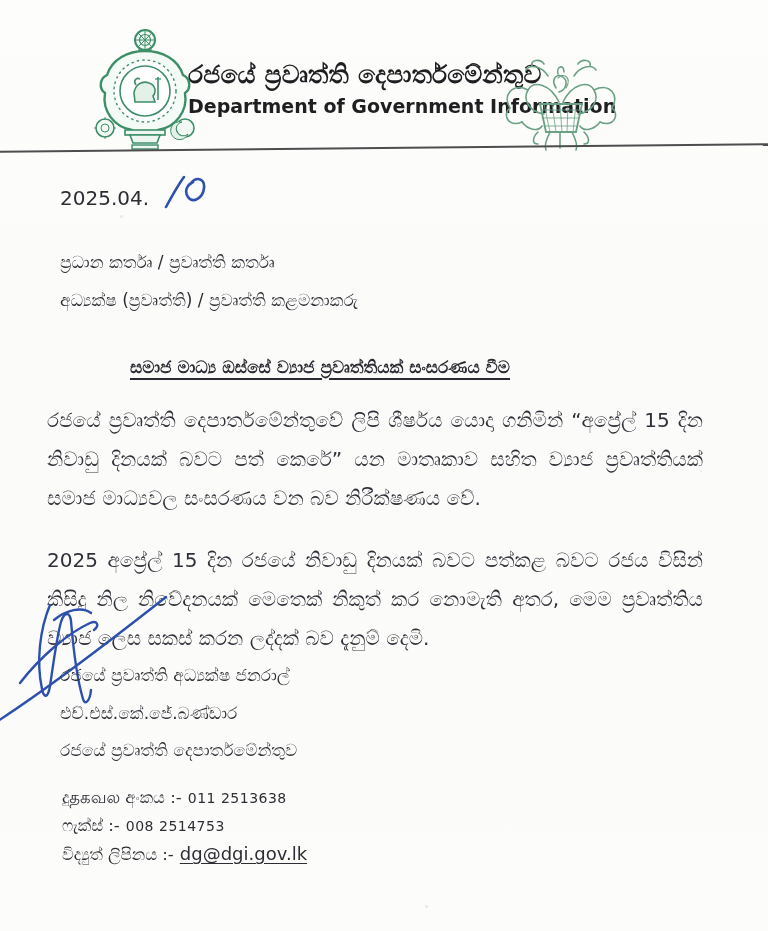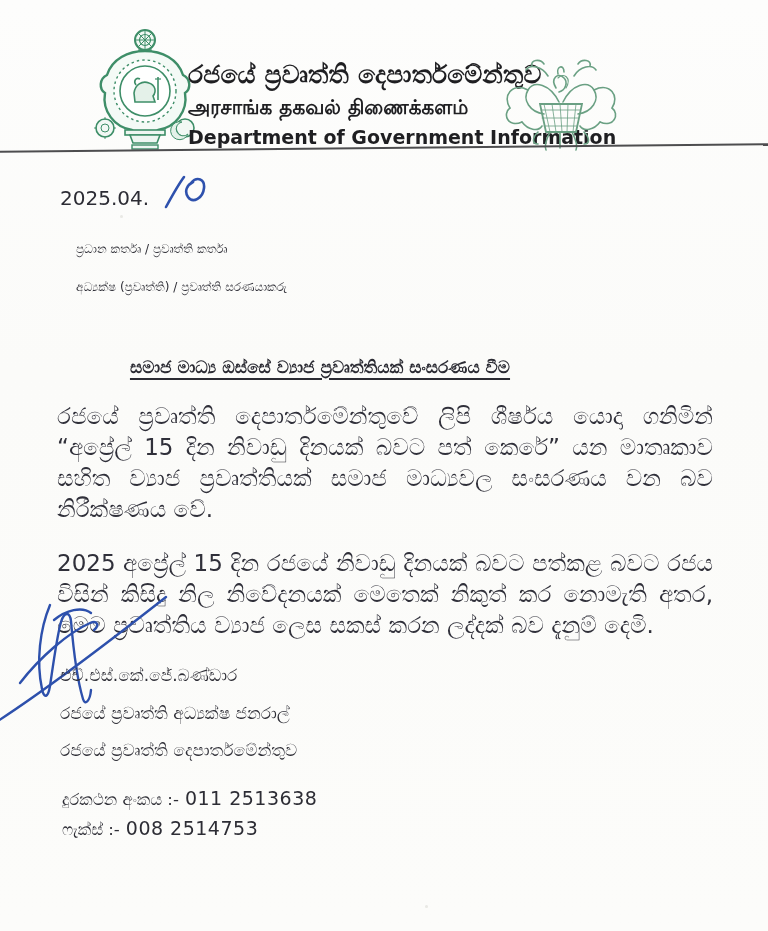--- a/index.html
+++ b/index.html
@@ -24,36 +24,36 @@
   .ornament-right { position: absolute; left: 498px; top: 58px; width: 126px; height: 96px; }
   .divider {
     position: absolute; top: 147px; left: -4px; width: 776px; height: 2px;
     background: #4d4d4f; transform: rotate(-0.55deg);
   }
   
   .date-row { position: absolute; left: 60px; top: 184px; font-size: 20px; color: #2c2c34; }
   .date-typed { display: inline-block; vertical-align: middle; }
   .handwritten-day { display: inline-block; vertical-align: middle; margin-left: 5px; margin-top: -10px; }
   
-  .recipients { position: absolute; left: 60px; top: 230px; font-size: 12px; line-height: 38px; color: #2e2e36; margin-left: 16px; }
+  .recipients { position: absolute; left: 60px; top: 243px; font-size: 17px; line-height: 38px; color: #2e2e36; }
   
   .subject-row { position: absolute; left: 0; top: 357px; width: 640px; text-align: center; }
   .subject-row span {
     font-size: 17px; font-weight: 700; color: #2b2b33;
     text-decoration: underline; text-underline-offset: 5px; text-decoration-thickness: 1.5px;
   }
   
-  .body-text { position: absolute; left: 57px; top: 401px; width: 656px; font-size: 23px; line-height: 31px; text-align: justify; color: #30303a; }
+  .body-text { position: absolute; left: 47px; top: 401px; width: 656px; font-size: 20px; line-height: 39px; text-align: justify; color: #30303a; }
   .body-text p + p { margin-top: 23px; }
   
   .signature { position: absolute; left: -12px; top: 589px; width: 188px; height: 142px; pointer-events: none; }
   .signatory { position: absolute; left: 60px; top: 657px; font-size: 17px; line-height: 37.5px; color: #2e2e36; }
   
   .contact { position: absolute; left: 62px; top: 784px; font-size: 16.5px; line-height: 28px; color: #2d2d35; }
-  .contact .val { margin-left: 6px; font-size: 19px; letter-spacing: 0.5px; }
+  .contact .val { margin-left: 6px; font-size: 14px; letter-spacing: 0.5px; }
   .email-link { margin-left: 6px; font-size: 18px; color: #2d2d35; text-decoration: underline; text-underline-offset: 3px; cursor: pointer; }
   
   .speck { position: absolute; border-radius: 50%; background: #d8d8d4; opacity: 0.55; }
 </style>
 </head>
 <body>
 
 <div class="page">
 
   <svg class="emblem-left" viewBox="0 0 106 124" aria-hidden="true">
@@ -92,21 +92,20 @@
         <line x1="2" y1="101" x2="5" y2="101"></line>
           <line x1="21" y1="101" x2="24" y2="101"></line>
       </g>
       <circle cx="93" cy="101" r="9" stroke-width="1.6" fill="#f2f8f4"></circle>
       <path d="M90,95 a7,7 0 1,0 6,12 a9,9 0 1,1 -6,-12" stroke-width="1" fill="#e4f1e9"></path>
     </g>
   </svg>
 
   <div class="title-block">
     <div class="title-si">රජයේ ප්‍රවෘත්ති දෙපාර්තමේන්තුව</div>
-    <div class="title-ta">அரசாங்க தகவல் திணைக்களம்</div>
     <div class="title-en">Department of Government Information</div>
   </div>
 
   <svg class="ornament-right" viewBox="0 0 126 96" aria-hidden="true">
     <g stroke="#6aa083" fill="none" stroke-width="1.6" stroke-linecap="round">
 
       <path d="M50,18 C44,8 32,6 28,12 M34,8 C32,2 42,0 46,6"></path>
       <path d="M76,18 C82,8 94,6 98,12 M92,8 C94,2 84,0 80,6"></path>
       <path d="M60,16 C58,8 66,6 66,14"></path>
 
@@ -144,21 +143,21 @@
     <svg class="handwritten-day" width="46" height="38" viewBox="0 0 46 38" aria-label="10">
       <g stroke="#2e51ad" stroke-width="2.6" fill="none" stroke-linecap="round">
         <path d="M6,33 C12,22 18,11 24,3"></path>
         <path d="M33,8 C27,11 24,17 28,23 C33,30 43,24 44,14 C45,5 37,2 31,9"></path>
       </g>
     </svg>
   </div>
 
   <div class="recipients">
     <div>ප්‍රධාන කර්තෘ / ප්‍රවෘත්ති කර්තෘ</div>
-    <div>අධ්‍යක්ෂ (ප්‍රවෘත්ති) / ප්‍රවෘත්ති සරණයාකරු</div>
+    <div>අධ්‍යක්ෂ (ප්‍රවෘත්ති) / ප්‍රවෘත්ති කළමනාකරු</div>
   </div>
 
   <div class="subject-row">
     <span>සමාජ මාධ්‍ය ඔස්සේ ව්‍යාජ ප්‍රවෘත්තියක් සංසරණය වීම</span>
   </div>
 
   <div class="body-text">
     <p>රජයේ ප්‍රවෘත්ති දෙපාර්තමේන්තුවේ ලිපි ශීර්ෂය යොදා ගනිමින් “අප්‍රේල් 15 දින නිවාඩු දිනයක් බවට පත් කෙරේ” යන මාතෘකාව සහිත ව්‍යාජ ප්‍රවෘත්තියක් සමාජ මාධ්‍යවල සංසරණය වන බව නිරීක්ෂණය වේ.</p>
     <p>2025 අප්‍රේල් 15 දින රජයේ නිවාඩු දිනයක් බවට පත්කළ බවට රජය විසින් කිසිදු නිල නිවේදනයක් මෙතෙක් නිකුත් කර නොමැති අතර, මෙම ප්‍රවෘත්තිය ව්‍යාජ ලෙස සකස් කරන ලද්දක් බව දැනුම් දෙමි.</p>
   </div>
@@ -166,31 +165,34 @@
   <svg class="signature" viewBox="0 0 188 142" aria-label="handwritten-signature-blue-ink">
     <g stroke="#2d50ac" stroke-width="2.4" fill="none" stroke-linecap="round">
       <path d="M2,137 C48,108 122,52 178,8"></path>
       <path d="M62,16 C52,40 48,72 54,100 C56,110 60,109 62,97 C66,70 69,47 73,33 C76,23 82,22 83,32 C85,56 89,90 95,110 C97,117 102,112 103,101"></path>
       <path d="M32,94 C52,68 80,44 102,34 C109,31 112,36 106,41"></path>
       <path d="M66,31 C78,21 94,17 103,24"></path>
     </g>
   </svg>
 
   <div class="signatory">
+    <div>රජයේ ප්‍රවෘත්ති අධ්‍යක්ෂ ජනරාල්</div>
     <div>එච්.එස්.කේ.ජේ.බණ්ඩාර</div>
-    <div>රජයේ ප්‍රවෘත්ති අධ්‍යක්ෂ ජනරාල්</div>
     <div>රජයේ ප්‍රවෘත්ති දෙපාර්තමේන්තුව</div>
   </div>
 
   <div class="contact">
     <div>
-      <span>දුරකථන අංකය :-</span><span class="val">011 2513638</span>
+      <span>දුதகவல අංකය :-</span><span class="val">011 2513638</span>
     </div>
     <div>
       <span>ෆැක්ස් :-</span><span class="val">008 2514753</span>
+    </div>
+    <div>
+      <span>විද්‍යුත් ලිපිනය :-</span><a class="email-link">dg@dgi.gov.lk</a>
     </div>
   </div>
 
   <div class="speck" style="left:120px; top:215px; width:3px; height:3px;"></div>
   <div class="speck" style="left:425px; top:905px; width:3px; height:3px;"></div>
   <div class="speck" style="left:700px; top:470px; width:2px; height:2px;"></div>
 
 </div>
 
 </body></html>

